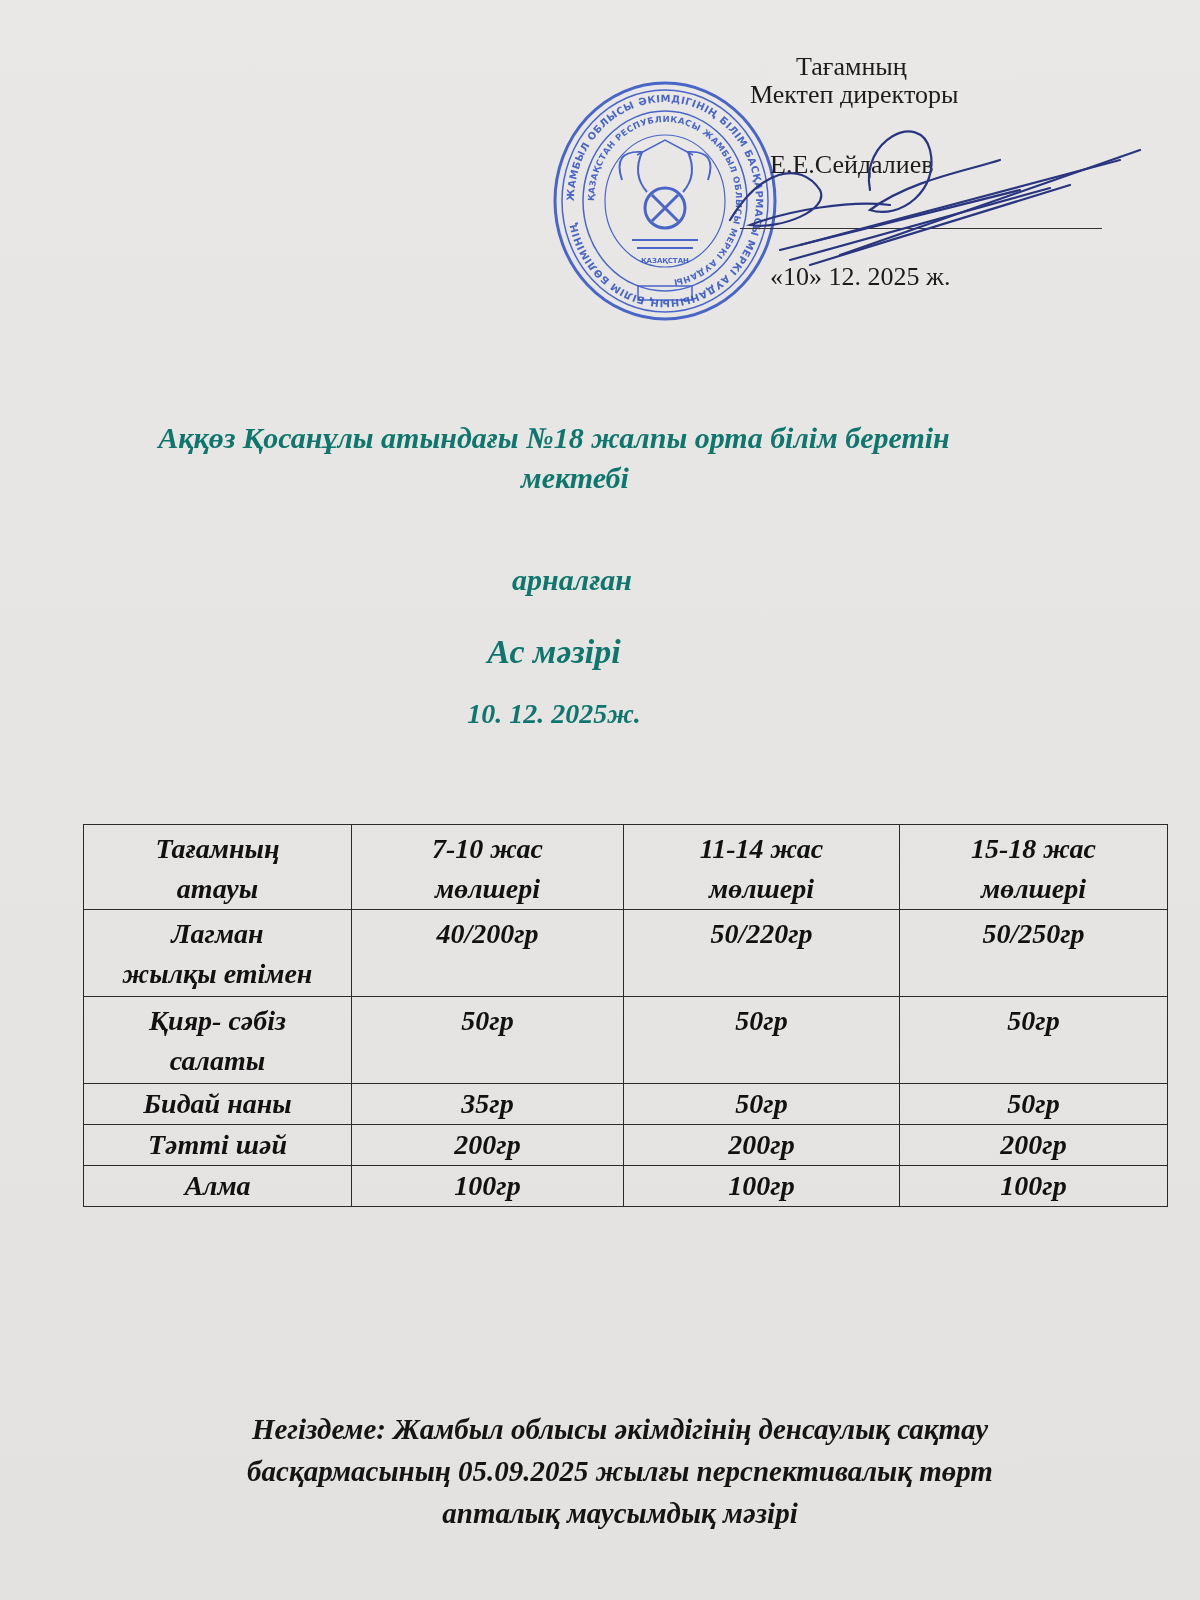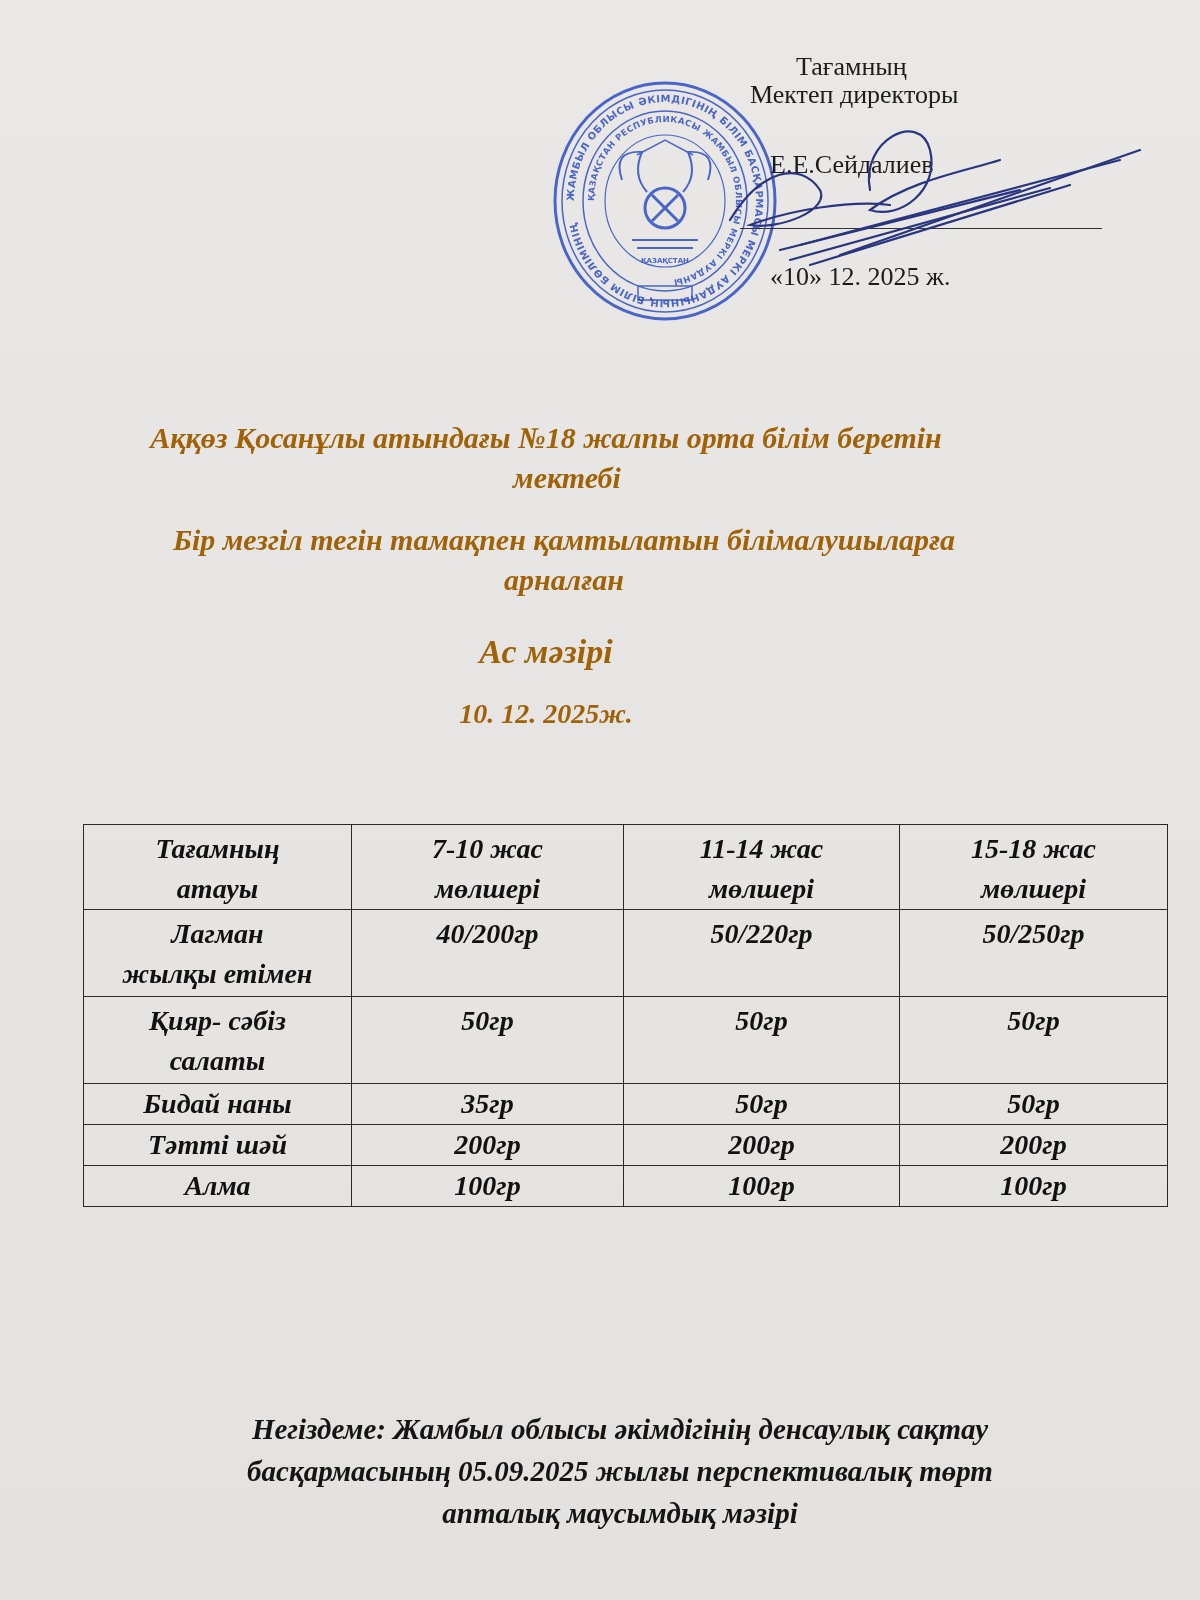--- a/index.html
+++ b/index.html
@@ -17,21 +17,21 @@
     .approve .l1 { position: absolute; left: 56px; top: 0; white-space: nowrap; }
     .approve .l2 { position: absolute; left: 10px; top: 28px; white-space: nowrap; }
     .approve .l3 { position: absolute; left: 30px; top: 98px; white-space: nowrap; }
     .approve .sigline { position: absolute; left: 0; top: 178px; width: 362px; border-top: 1.5px solid #333; }
     .approve .l4 { position: absolute; left: 30px; top: 210px; white-space: nowrap; }
 
     .stamp { position: absolute; left: 552px; top: 80px; width: 226px; height: 242px; }
     .signature { position: absolute; left: 720px; top: 110px; width: 440px; height: 160px; }
 
     
-    .title { position: absolute; left: 0; width: 1092px; text-align: center; font-style: italic; font-weight: bold; color: #a16207; }
+    .title { position: absolute; left: 8px; width: 1092px; text-align: center; font-style: italic; font-weight: bold; color: #0f766e; }
     .t-school { top: 418px; font-size: 30px; line-height: 40px; }
     .t-school .line2 { display: block; padding-left: 42px; }
     .t-purpose { top: 520px; font-size: 30px; line-height: 40px; padding-left: 36px; box-sizing: border-box; }
     .t-menu { top: 632px; font-size: 34px; line-height: 40px; }
     .t-date { top: 696px; font-size: 28px; line-height: 36px; }
 
     
     .menu-table {
       position: absolute; left: 83px; top: 824px; width: 1084px;
       border-collapse: collapse; table-layout: fixed;
@@ -100,21 +100,21 @@
       <path d="M80,135 L400,50"></path>
       <path d="M120,145 L420,40"></path>
     </g>
   </svg>
 
   <div class="title t-school">
     <span>Аққөз Қосанұлы атындағы №18 жалпы орта білім беретін</span>
     <span class="line2">мектебі</span>
   </div>
   <div class="title t-purpose">
-    <span>Бір мезгіл тегін тамақпен қамтылатын білімалушыларға</span><br>
+    <br>
     <span>арналған</span>
   </div>
   <div class="title t-menu">Ас  мәзірі</div>
   <div class="title t-date">10. 12. 2025ж.</div>
 
   <table class="menu-table">
     <colgroup>
         <col class="c0">
         <col class="c1">
         <col class="c2">

